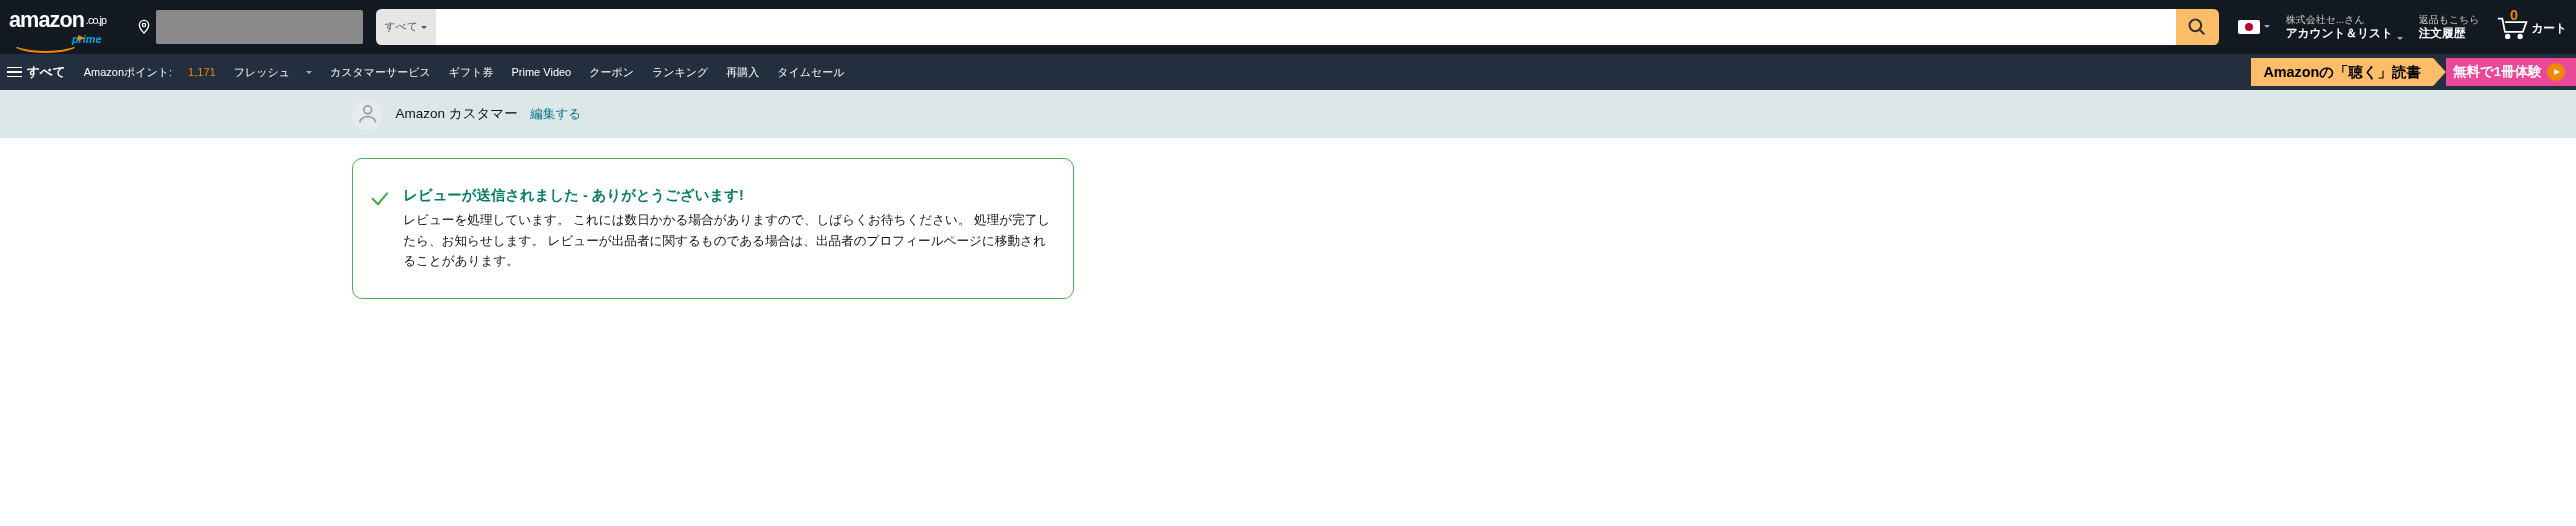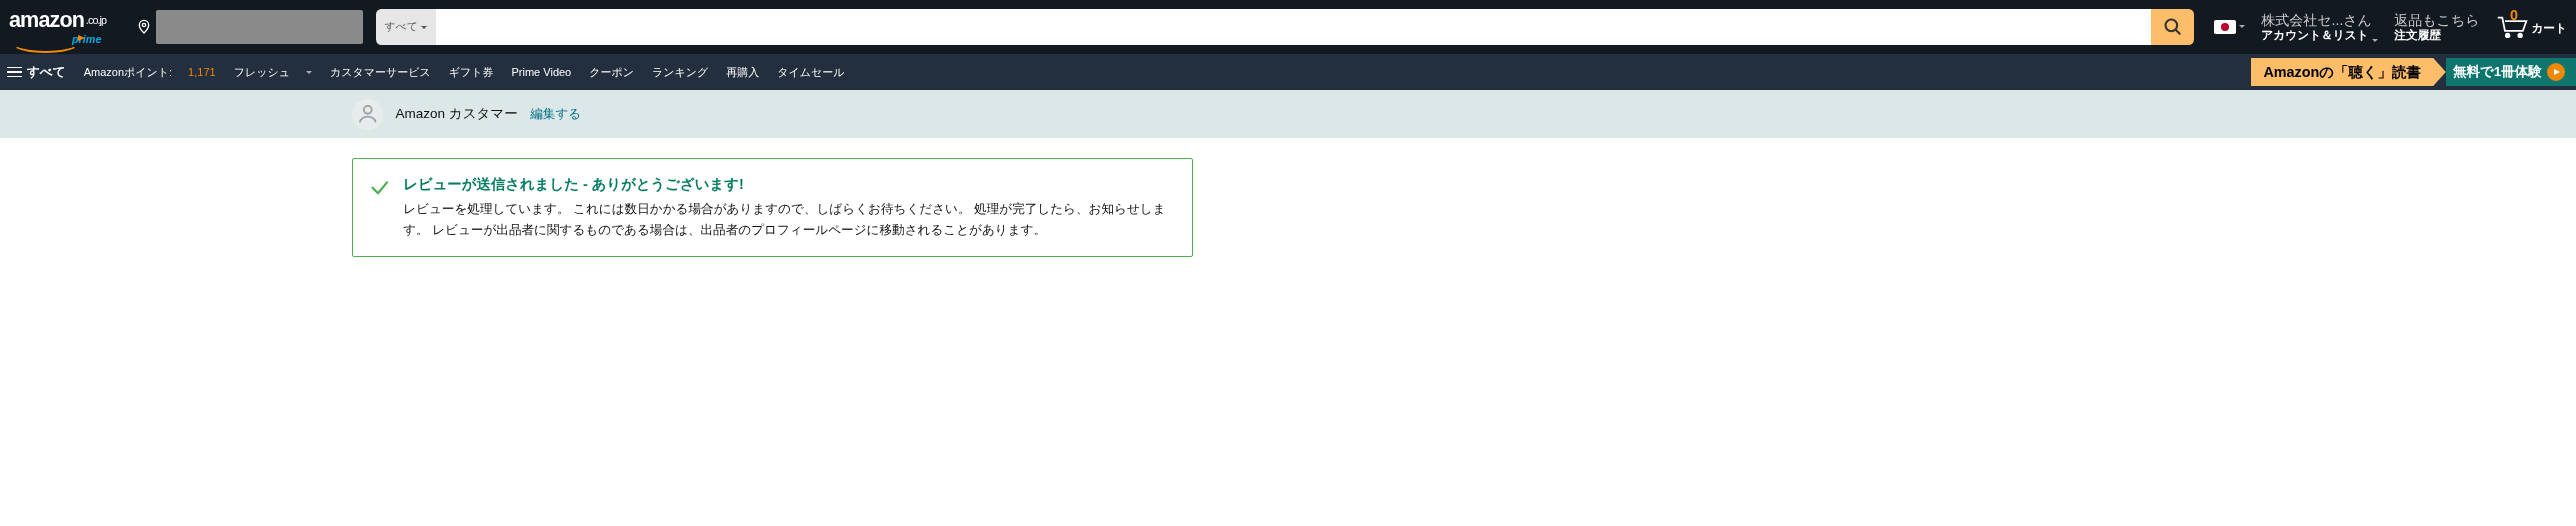--- a/index.html
+++ b/index.html
@@ -142,21 +142,21 @@
     display:flex;align-items:center;gap:3.6px;cursor:pointer;
   }
   .flag{
     width:21.6px;height:14.4px;background:#fff;border-radius:1.8px;position:relative;overflow:hidden;
   }
   .flag::after{
     content:"";position:absolute;left:50%;top:50%;width:8px;height:8px;background:#bc002d;border-radius:50%;transform:translate(-50%,-50%);
   }
   .caret-w{border-top:3.6px solid #a7acb2;border-left:3.6px solid transparent;border-right:3.6px solid transparent;width:0;height:0;}
   .acct{cursor:pointer;}
-  .small{font-size:14px;color:#ccc;line-height:1.2;}
+  .small{font-size:10px;color:#ccc;line-height:1.2;}
   .big{font-size:11.7px;font-weight:700;line-height:1.2;display:flex;align-items:flex-end;gap:3.6px;}
   .cart{
     display:flex;align-items:flex-end;cursor:pointer;gap:1.8px;
   }
   .cart-icon{position:relative;width:34px;height:25px;}
   .cart-count{
     position:absolute;left:14.4px;top:-7.2px;color:var(--orange);font-weight:700;font-size:14.4px;
   }
   .cart-label{font-weight:700;font-size:11.7px;margin-bottom:3.6px;}
   
@@ -181,21 +181,21 @@
   .promo{
     display:flex;align-items:center;height:28px;margin-right:-7.2px;padding-left:41px;
   }
   .promo-a{
     background:var(--search-btn);color:#000;font-weight:700;padding:0 12.6px;
     display:flex;align-items:center;height:100%;font-size:14.4px;
     clip-path:polygon(0 0,calc(100% - 12.6px) 0,100% 50%,calc(100% - 12.6px) 100%,0 100%);
     padding-right:25px;
   }
   .promo-b{
-    background:#0f766e;color:#fff;display:flex;align-items:center;height:100%;
+    background:#ec4899;color:#fff;display:flex;align-items:center;height:100%;
     padding:0 10.8px 0 7.2px;font-size:13.5px;font-weight:700;gap:5.4px;
   }
   .play-badge{
     width:18px;height:18px;border-radius:50%;background:var(--orange);
     display:flex;align-items:center;justify-content:center;
   }
   .play-badge::after{
     content:"";border-left:6.3px solid #fff;border-top:3.6px solid transparent;border-bottom:3.6px solid transparent;margin-left:1.8px;
   }
   
@@ -210,23 +210,23 @@
     display:flex;align-items:center;justify-content:center;
   }
   .strip-name{font-size:13.5px;color:#111;}
   .strip-edit{color:var(--link);font-size:12.6px;cursor:pointer;}
   
   .alert-wrap{
     display:flex;justify-content:flex-start;padding:20px 0 0 352px;
   }
   .alert{
     border:0.9px solid var(--green-border);
-    border-radius:2px;
-    width:841px;
-    padding:16px 16px;
+    border-radius:10px;
+    width:722px;
+    padding:27px 16px;
     display:flex;
     gap:12.6px;
   }
   .check{
     flex-shrink:0;margin-top:1.8px;
   }
   .alert-title{font-weight:700;color:var(--green);font-size:14.4px;margin-bottom:5.4px;}
   .alert-body{font-size:12.6px;line-height:1.6;color:#111;}
 </style>
 </head>

